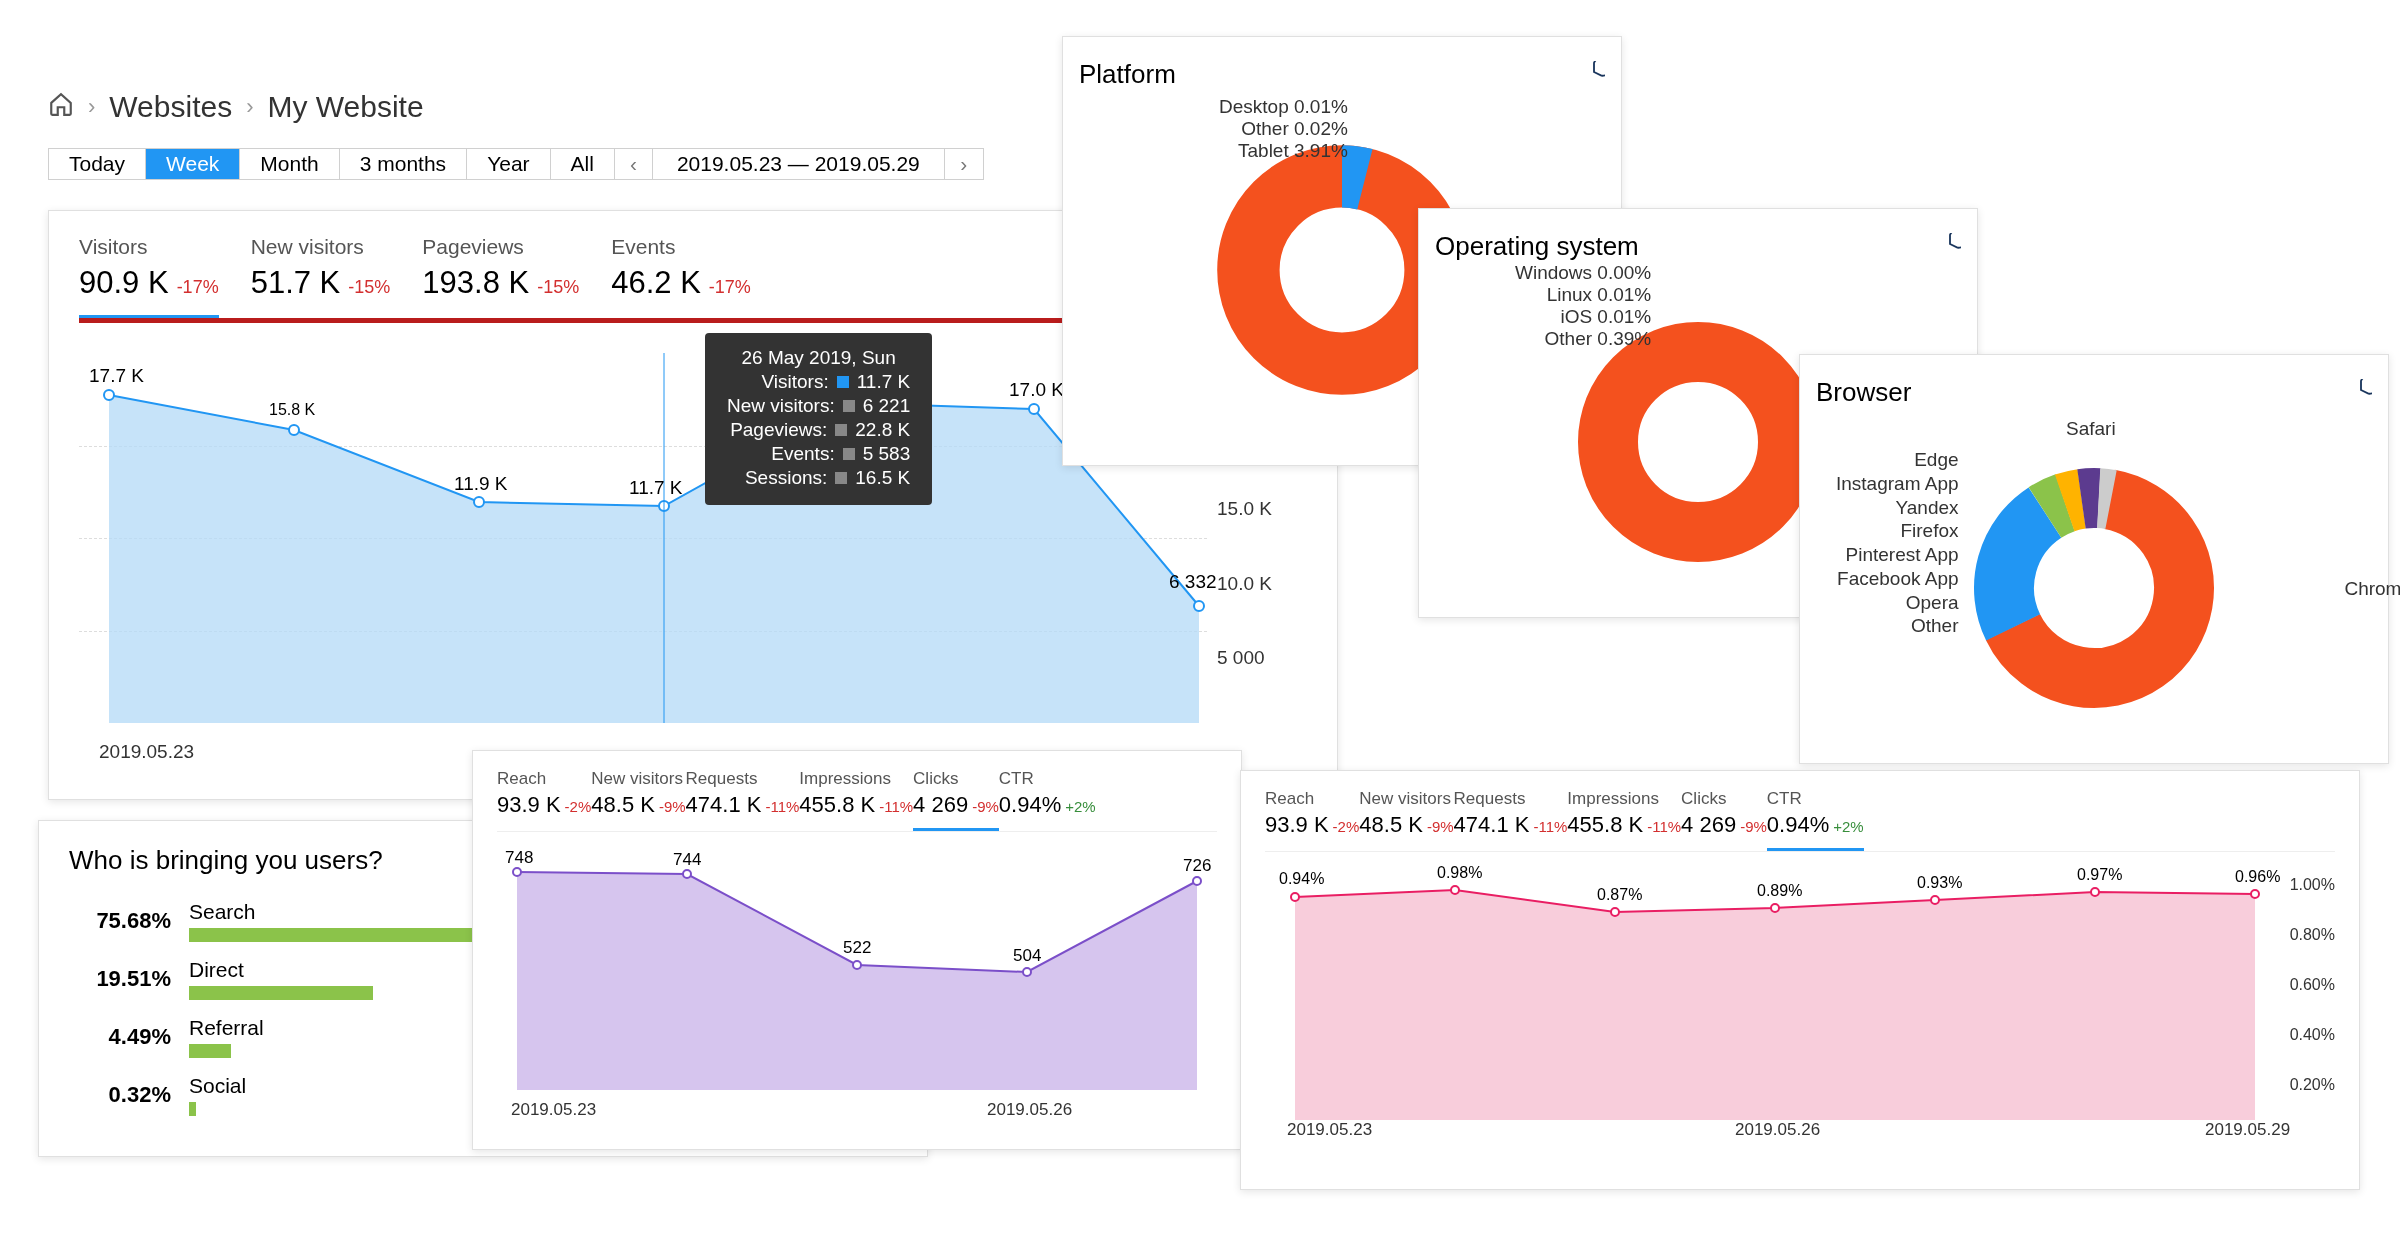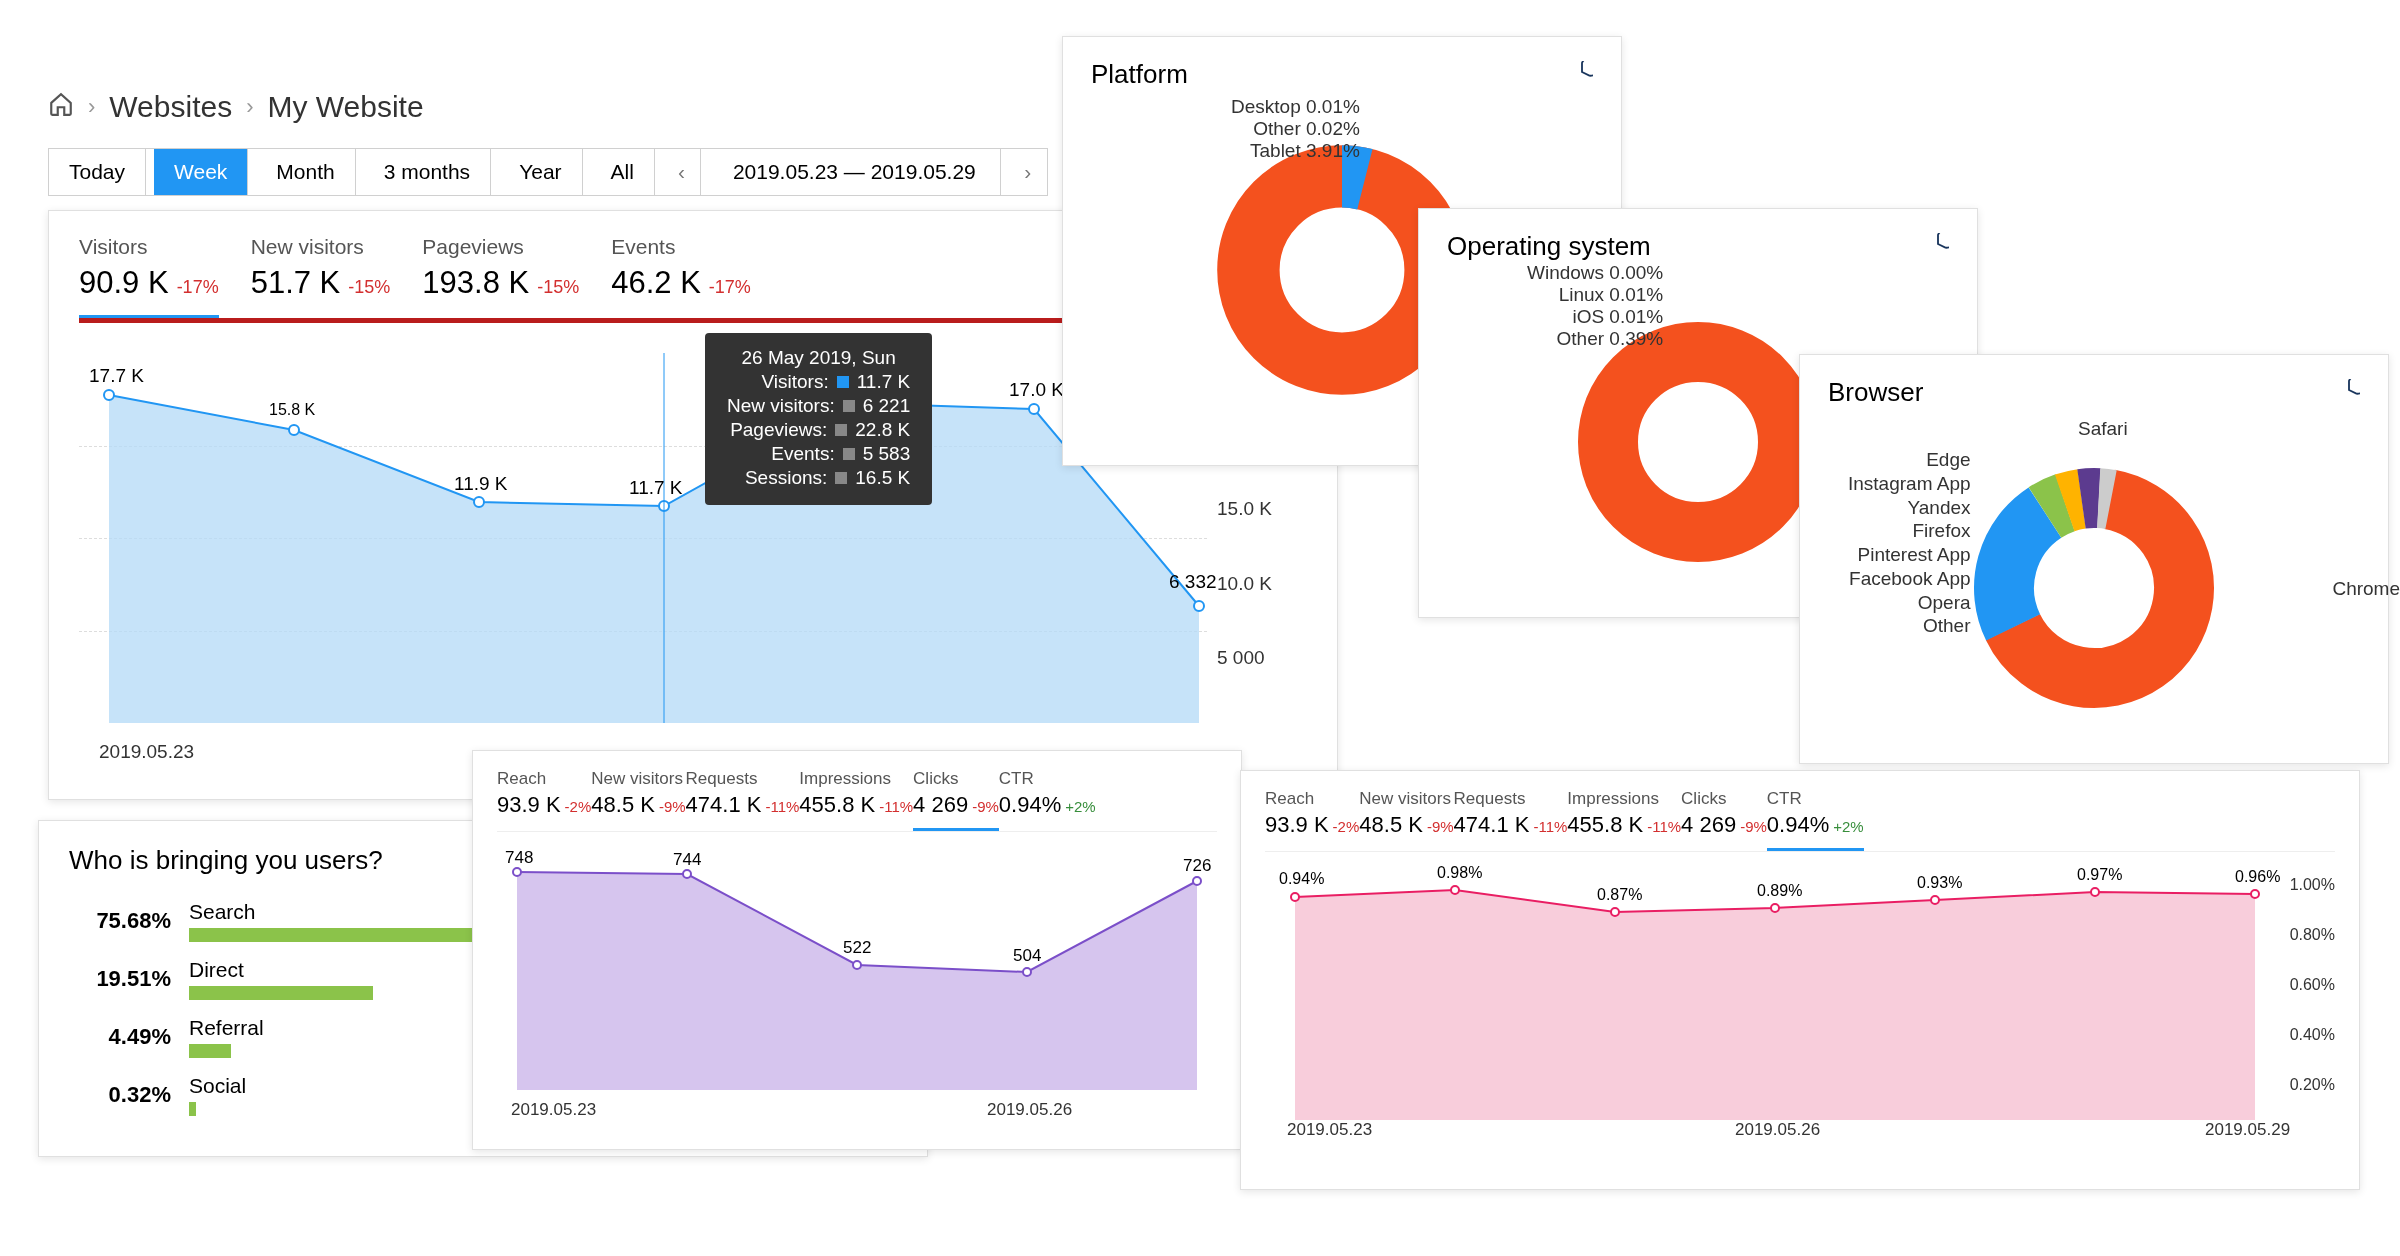--- a/index.html
+++ b/index.html
@@ -8,21 +8,21 @@
 .card { background: #fff; border: 1px solid #e0e0e0; box-shadow: 0 2px 8px rgba(0,0,0,0.1); position: absolute; }
 
 
 .header { position: absolute; top: 90px; left: 48px; }
 .breadcrumbs { display: flex; align-items: center; gap: 14px; font-size: 30px; color: #333; margin-bottom: 24px; }
 .home-icon svg { width: 26px; height: 26px; stroke: #555; fill: none; stroke-width: 2; }
 .bc-sep { color: #999; font-size: 22px; }
 .bc-link { cursor: pointer; }
 .bc-current { font-weight: 400; }
 
-.controls { display: flex; align-items: flex-start; gap: 8px; border: 1px solid #d0d0d0; height: 48px; font-size: 21px; }
+.controls { display: flex; align-items: flex-start; gap: 0; border: 1px solid #d0d0d0; height: 32px; font-size: 21px; }
 .range-btn { padding: 0 20px; height: 100%; display: flex; align-items: center; cursor: pointer; border-right: 1px solid #d0d0d0; }
 .range-btn.active { background: #2196f3; color: #fff; }
 .nav-arrow { width: 38px; height: 100%; display: flex; align-items: center; justify-content: center; cursor: pointer; border-right: 1px solid #d0d0d0; color: #777; }
 .date-range { padding: 0 24px; height: 100%; display: flex; align-items: center; border-right: 1px solid #d0d0d0; }
 
 
 .visitors-card { top: 210px; left: 48px; width: 1290px; height: 590px; padding: 24px 30px; }
 .metric-tabs { display: flex; gap: 32px; border-bottom: 5px solid #b91c1c; }
 .metric { cursor: pointer; padding-bottom: 14px; }
 .metric.active { border-bottom: 3px solid #2196f3; }
@@ -45,21 +45,21 @@
 
 .sources-card { top: 820px; left: 38px; width: 890px; padding: 24px 30px; }
 .sources-title { font-size: 26px; margin-bottom: 24px; }
 .source-row { display: flex; align-items: center; margin-bottom: 16px; }
 .source-pct { width: 120px; text-align: right; font-weight: 600; font-size: 22px; padding-right: 18px; }
 .source-info { flex: 1; }
 .source-name { font-size: 21px; margin-bottom: 4px; }
 .source-bar { height: 14px; background: #8bc34a; }
 
 
-.donut-card { padding: 22px 28px; }
+.donut-card { padding: 22px 16px; }
 .donut-header { display: flex; justify-content: space-between; align-items: center; margin-bottom: 10px; }
 .donut-title { font-size: 26px; }
 .pie-icon svg { width: 22px; height: 22px; }
 
 .platform-card { top: 36px; left: 1062px; width: 560px; height: 430px; z-index: 3; }
 .os-card { top: 208px; left: 1418px; width: 560px; height: 410px; z-index: 4; }
 .browser-card { top: 354px; left: 1770px; width: 590px; height: 410px; z-index: 5; margin-left: 29px; }
 
 .donut-body { display: flex; align-items: center; justify-content: center; position: relative; height: 340px; }
 .donut-labels { position: absolute; font-size: 19px; color: #333; }

